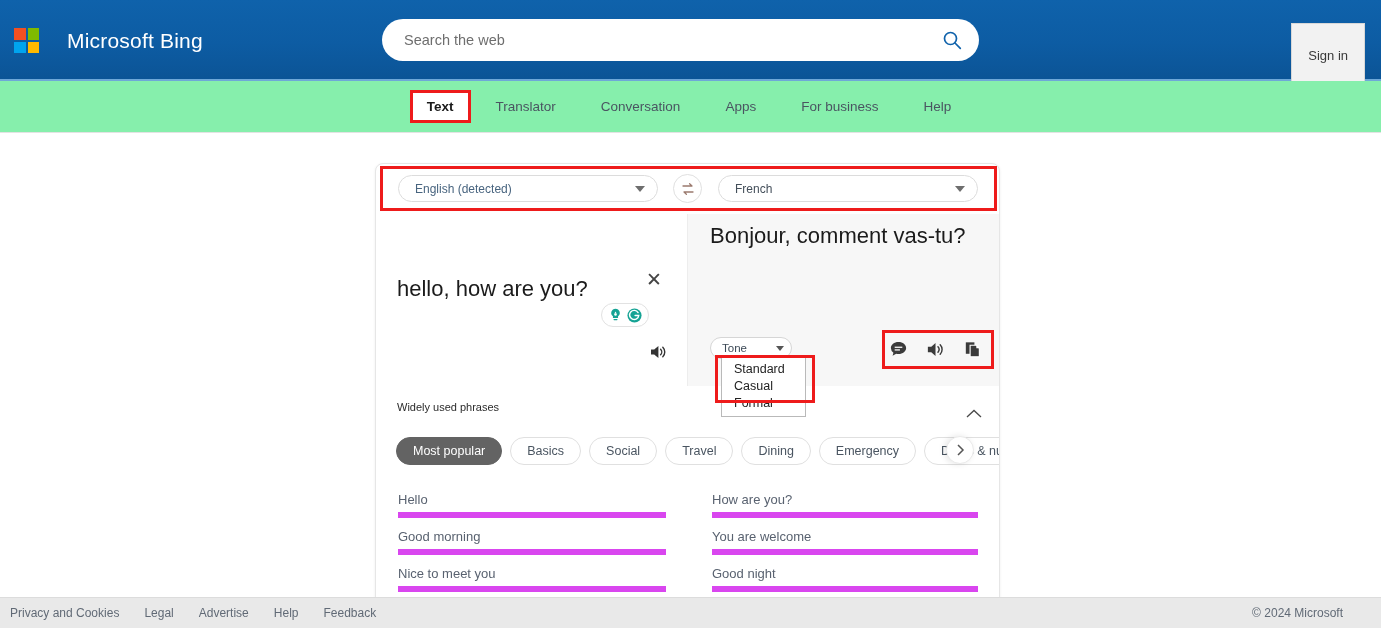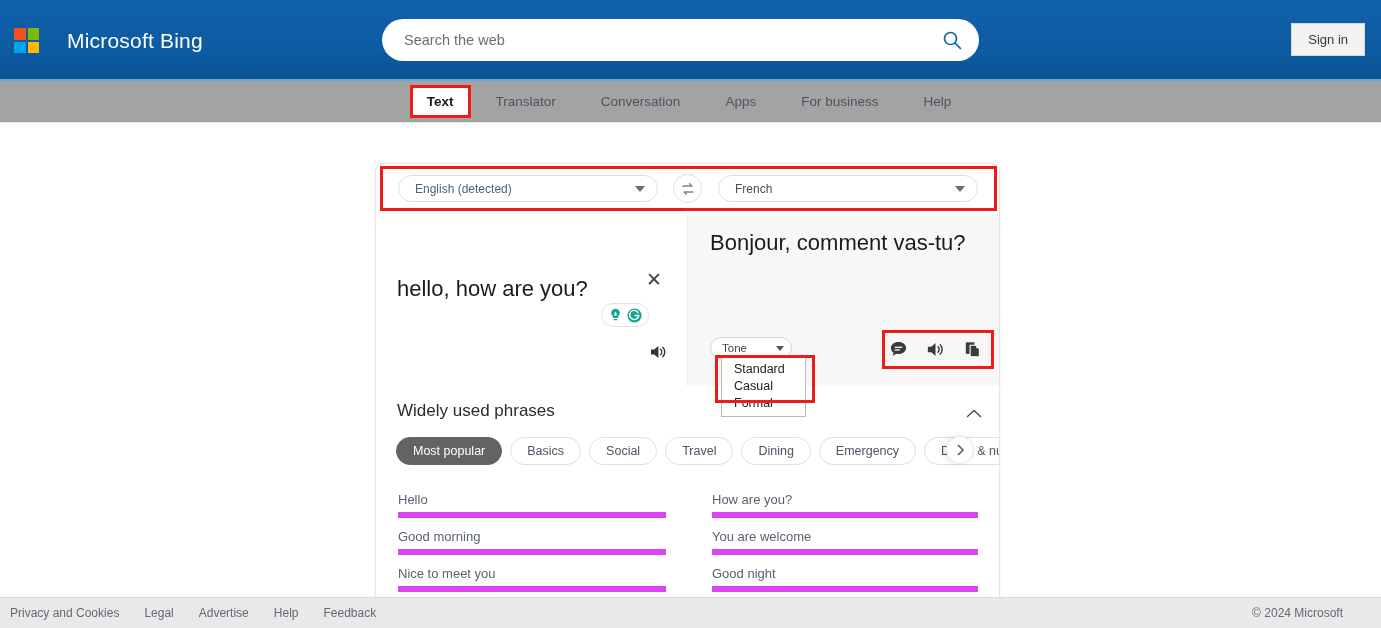--- a/index.html
+++ b/index.html
@@ -34,27 +34,27 @@
     font-family: "Liberation Sans", sans-serif; font-size: 14.5px; color: #222;
     padding: 0 8px 0 22px;
   }
   .searchbar input::placeholder { color: #6e6e6e; }
   .search-btn { width: 54px; height: 42px; display: flex; align-items: center; justify-content: center; background: transparent; border: 0; cursor: pointer; }
 
   .signin {
     position: absolute; right: 16px; top: 23px;
     background: #f2f2f2; border: 1px solid #d8d8d8; color: #3a3a3a;
     font-family: "Liberation Sans", sans-serif; font-size: 13px;
-    padding: 8px 16px; cursor: pointer;
+    padding: 24px 16px; cursor: pointer;
   }
 
   
   .navbar {
-    position: absolute; left: 0; top: 81px; width: 1381px; height: 42px;
-    background: #a3a3a3; border-bottom: 1px solid #e3e3e3;
+    position: absolute; left: 0; top: 81px; width: 1381px; height: 52px;
+    background: #86efac; border-bottom: 1px solid #e3e3e3;
     display: flex; align-items: center; justify-content: center; gap: 9px;
   }
   .nav-item {
     font-size: 13.5px; color: #4a5561; padding: 7px 18px; cursor: pointer;
     white-space: nowrap;
   }
   .nav-item.active { color: #1a1a1a; font-weight: bold; }
   .nav-item.boxed { outline: 3px solid #ee1b1b; outline-offset: -1px; background: #ffffff; padding: 7px 15px; }
 
   
@@ -92,21 +92,21 @@
 
   .src-text { position: absolute; left: 21px; top: 60px; width: 215px; font-size: 22px; color: #1b1b1b; line-height: 30px; }
   .clear-x { position: absolute; left: 270px; top: 56px; font-size: 19px; color: #444; cursor: pointer; line-height: 1; }
   .gram-badge {
     position: absolute; left: 601px; top: 303px; height: 24px; width: 48px;
     background: #ffffff; border: 1px solid #e2e2e2; border-radius: 12px;
     display: flex; align-items: center; justify-content: center; gap: 2px; z-index: 7; cursor: pointer;
   }
   .spk-left { position: absolute; left: 272px; top: 128px; cursor: pointer; }
 
-  .tgt-text { position: absolute; left: 22px; top: 13px; width: 275px; font-size: 22px; color: #1b1b1b; line-height: 31px; }
+  .tgt-text { position: absolute; left: 22px; top: 6px; width: 275px; font-size: 22px; color: #1b1b1b; line-height: 31px; }
 
   .tone-pill {
     position: absolute; left: 22px; top: 123px; width: 82px; height: 22px;
     border: 1px solid #d6d6d6; border-radius: 11px; background: #ffffff;
     display: flex; align-items: center; justify-content: space-between; padding: 0 7px 0 11px;
     font-size: 11.5px; color: #3d4a57; cursor: pointer;
   }
   .tone-caret { width: 0; height: 0; border-left: 4px solid transparent; border-right: 4px solid transparent; border-top: 5px solid #555; }
   .tone-menu {
     position: absolute; left: 721px; top: 357px; width: 85px;
@@ -115,21 +115,21 @@
   }
   .tone-menu-red { position: absolute; left: 715px; top: 355px; width: 100px; height: 48px; border: 3px solid #ee1b1b; z-index: 21; pointer-events: none; }
   .tone-opt { font-size: 12.5px; color: #222; padding: 1px 0 1px 12px; cursor: pointer; line-height: 15px; }
 
   .act-red { position: absolute; left: 882px; top: 330px; width: 112px; height: 39px; border: 3px solid #ee1b1b; z-index: 20; pointer-events: none; }
   .act-icons { position: absolute; left: 888px; top: 336px; width: 100px; height: 27px; display: flex; align-items: center; gap: 16px; z-index: 19; }
   .act-icons > span { cursor: pointer; display: flex; }
 
   
   .phrases { position: absolute; left: 0; top: 222px; width: 625px; height: 213px; background: #ffffff; }
-  .ph-title { position: absolute; left: 21px; top: 15px; font-size: 17px; color: #2b2b2b; }
+  .ph-title { position: absolute; left: 21px; top: 15px; font-size: 11px; color: #2b2b2b; }
   .ph-collapse { position: absolute; right: 18px; top: 20px; cursor: pointer; }
   .chips { position: absolute; left: 20px; top: 50px; width: 600px; height: 30px; display: flex; gap: 8px; align-items: center; }
   .chip {
     height: 28px; border-radius: 14px; border: 1px solid #e0e0e0; background: #fff;
     display: flex; align-items: center; padding: 0 16px; font-size: 12.5px; color: #4a5561;
     white-space: nowrap; cursor: pointer; flex: none;
   }
   .chip.on { background: #636363; color: #ffffff; border-color: #636363; }
   .chip.cut { width: 92px; overflow: hidden; padding-right: 4px; }
   .chip-next {

